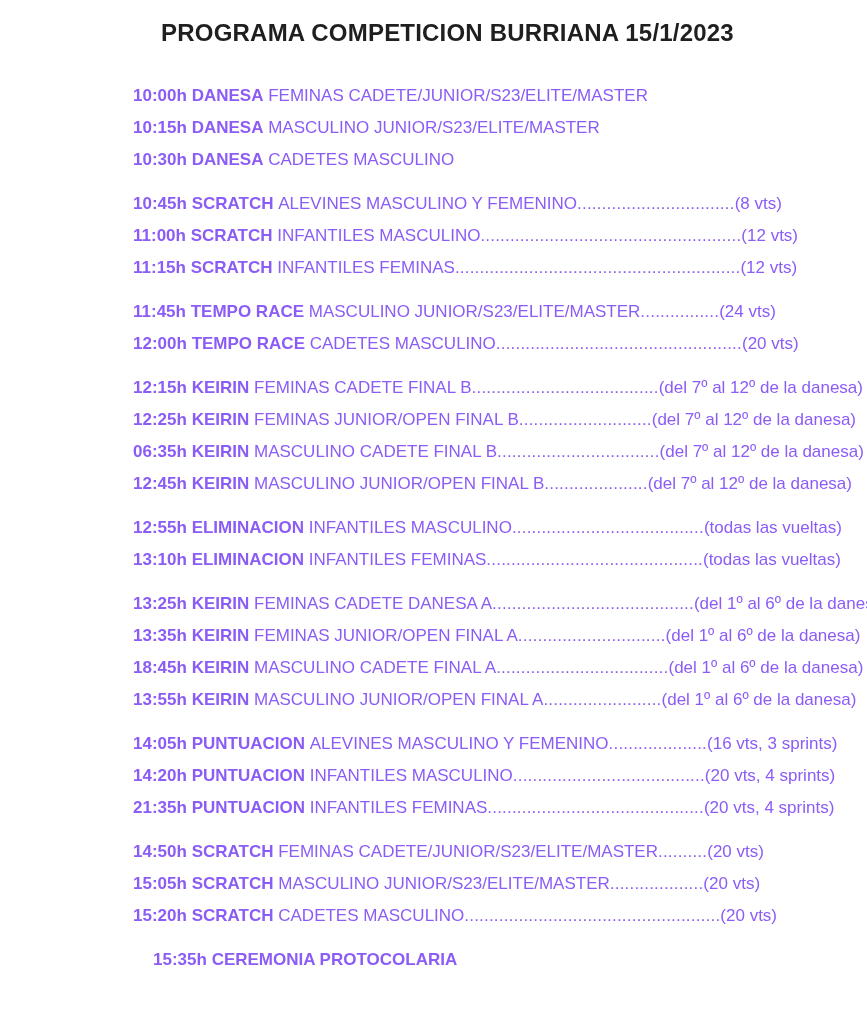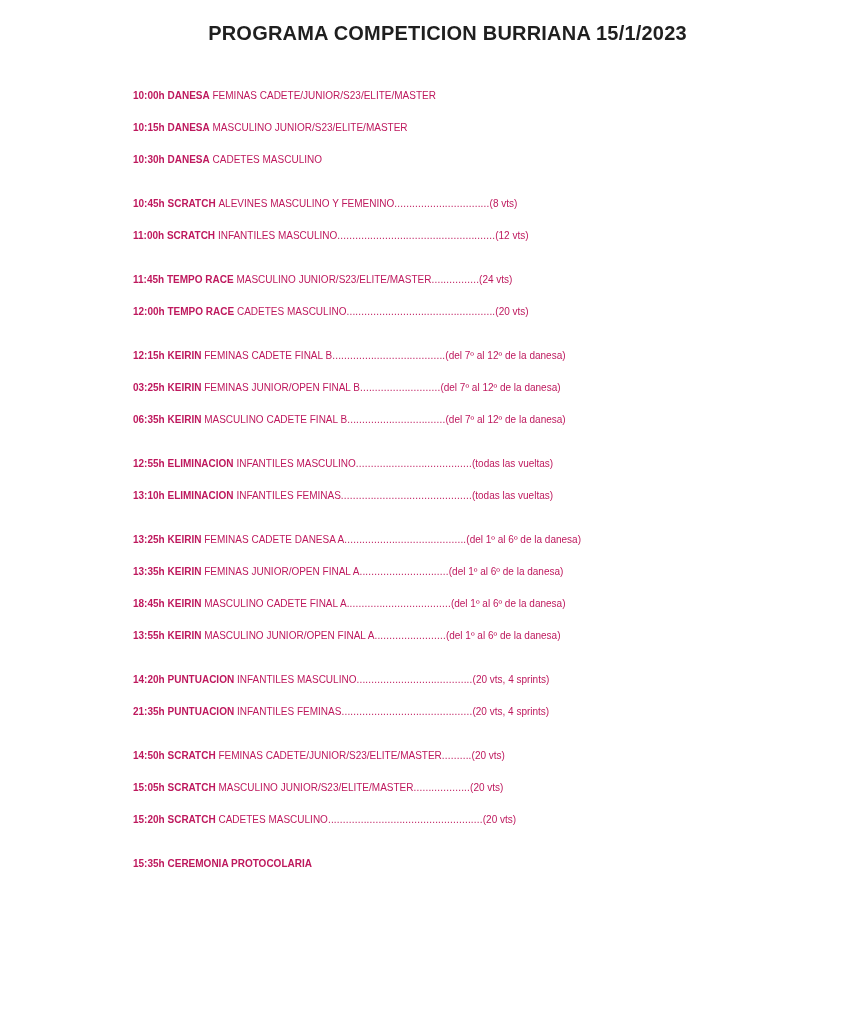--- a/index.html
+++ b/index.html
@@ -13,78 +13,81 @@
     position: relative;
     width: 867px;
     height: 1024px;
     background: #ffffff;
     overflow: hidden;
   }
   .doc-title {
     margin: 0;
     padding: 20px 0 0 28px;
     text-align: center;
-    font-size: 20px;
+    font-size: 24px;
     font-weight: 700;
     letter-spacing: 0.2px;
     color: #1f1f1f;
     line-height: 26px;
   }
   .schedule {
     padding: 34px 30px 0 133px;
   }
   .block {
     margin: 0 0 12px 0;
   }
-  .block:last-child { margin-bottom: 0; }
+  .block:last-child { margin-bottom: 0; margin-left: 20px; }
   .row {
     line-height: 32px;
-    font-size: 10px;
+    font-size: 17px;
     white-space: nowrap;
-    color: #be185d;
+    color: #8b5cf6;
   }
   .row .b { font-weight: 700; }
   .row .sp { margin-left: 0.28em; }
   .row .dots { letter-spacing: 0.2px; }
 </style>
 </head>
 <body>
 
 <div class="page">
   <h1 class="doc-title">PROGRAMA COMPETICION BURRIANA 15/1/2023</h1>
   <div class="schedule" id="schedule">
       <div class="block">
         <div class="row"><span class="b">10:00h</span><span class="b sp">DANESA</span><span class="sp">FEMINAS CADETE/JUNIOR/S23/ELITE/MASTER</span><span class="dots"></span><span></span></div>
         <div class="row"><span class="b">10:15h</span><span class="b sp">DANESA</span><span class="sp">MASCULINO JUNIOR/S23/ELITE/MASTER</span><span class="dots"></span><span></span></div>
         <div class="row"><span class="b">10:30h</span><span class="b sp">DANESA</span><span class="sp">CADETES MASCULINO</span><span class="dots"></span><span></span></div>
       </div>
       <div class="block">
         <div class="row"><span class="b">10:45h</span><span class="b sp">SCRATCH</span><span class="sp">ALEVINES MASCULINO Y FEMENINO</span><span class="dots">................................</span><span>(8 vts)</span></div>
         <div class="row"><span class="b">11:00h</span><span class="b sp">SCRATCH</span><span class="sp">INFANTILES MASCULINO</span><span class="dots">.....................................................</span><span>(12 vts)</span></div>
+        <div class="row"><span class="b">11:15h</span><span class="b sp">SCRATCH</span><span class="sp">INFANTILES FEMINAS</span><span class="dots">..........................................................</span><span>(12 vts)</span></div>
       </div>
       <div class="block">
         <div class="row"><span class="b">11:45h</span><span class="b sp">TEMPO RACE</span><span class="sp">MASCULINO JUNIOR/S23/ELITE/MASTER</span><span class="dots">................</span><span>(24 vts)</span></div>
         <div class="row"><span class="b">12:00h</span><span class="b sp">TEMPO RACE</span><span class="sp">CADETES MASCULINO</span><span class="dots">..................................................</span><span>(20 vts)</span></div>
       </div>
       <div class="block">
         <div class="row"><span class="b">12:15h</span><span class="b sp">KEIRIN</span><span class="sp">FEMINAS CADETE FINAL B</span><span class="dots">......................................</span><span>(del 7º al 12º de la danesa)</span></div>
-        <div class="row"><span class="b">03:25h</span><span class="b sp">KEIRIN</span><span class="sp">FEMINAS JUNIOR/OPEN FINAL B</span><span class="dots">...........................</span><span>(del 7º al 12º de la danesa)</span></div>
+        <div class="row"><span class="b">12:25h</span><span class="b sp">KEIRIN</span><span class="sp">FEMINAS JUNIOR/OPEN FINAL B</span><span class="dots">...........................</span><span>(del 7º al 12º de la danesa)</span></div>
         <div class="row"><span class="b">06:35h</span><span class="b sp">KEIRIN</span><span class="sp">MASCULINO CADETE FINAL B</span><span class="dots">.................................</span><span>(del 7º al 12º de la danesa)</span></div>
+        <div class="row"><span class="b">12:45h</span><span class="b sp">KEIRIN</span><span class="sp">MASCULINO JUNIOR/OPEN FINAL B</span><span class="dots">.....................</span><span>(del 7º al 12º de la danesa)</span></div>
       </div>
       <div class="block">
         <div class="row"><span class="b">12:55h</span><span class="b sp">ELIMINACION</span><span class="sp">INFANTILES MASCULINO</span><span class="dots">.......................................</span><span>(todas las vueltas)</span></div>
         <div class="row"><span class="b">13:10h</span><span class="b sp">ELIMINACION</span><span class="sp">INFANTILES FEMINAS</span><span class="dots">............................................</span><span>(todas las vueltas)</span></div>
       </div>
       <div class="block">
         <div class="row"><span class="b">13:25h</span><span class="b sp">KEIRIN</span><span class="sp">FEMINAS CADETE DANESA A</span><span class="dots">.........................................</span><span>(del 1º al 6º de la danesa)</span></div>
         <div class="row"><span class="b">13:35h</span><span class="b sp">KEIRIN</span><span class="sp">FEMINAS JUNIOR/OPEN FINAL A</span><span class="dots">..............................</span><span>(del 1º al 6º de la danesa)</span></div>
         <div class="row"><span class="b">18:45h</span><span class="b sp">KEIRIN</span><span class="sp">MASCULINO CADETE FINAL A</span><span class="dots">...................................</span><span>(del 1º al 6º de la danesa)</span></div>
         <div class="row"><span class="b">13:55h</span><span class="b sp">KEIRIN</span><span class="sp">MASCULINO JUNIOR/OPEN FINAL A</span><span class="dots">........................</span><span>(del 1º al 6º de la danesa)</span></div>
       </div>
       <div class="block">
+        <div class="row"><span class="b">14:05h</span><span class="b sp">PUNTUACION</span><span class="sp">ALEVINES MASCULINO Y FEMENINO</span><span class="dots">....................</span><span>(16 vts, 3 sprints)</span></div>
         <div class="row"><span class="b">14:20h</span><span class="b sp">PUNTUACION</span><span class="sp">INFANTILES MASCULINO</span><span class="dots">.......................................</span><span>(20 vts, 4 sprints)</span></div>
         <div class="row"><span class="b">21:35h</span><span class="b sp">PUNTUACION</span><span class="sp">INFANTILES FEMINAS</span><span class="dots">............................................</span><span>(20 vts, 4 sprints)</span></div>
       </div>
       <div class="block">
         <div class="row"><span class="b">14:50h</span><span class="b sp">SCRATCH</span><span class="sp">FEMINAS CADETE/JUNIOR/S23/ELITE/MASTER</span><span class="dots">..........</span><span>(20 vts)</span></div>
         <div class="row"><span class="b">15:05h</span><span class="b sp">SCRATCH</span><span class="sp">MASCULINO JUNIOR/S23/ELITE/MASTER</span><span class="dots">...................</span><span>(20 vts)</span></div>
         <div class="row"><span class="b">15:20h</span><span class="b sp">SCRATCH</span><span class="sp">CADETES MASCULINO</span><span class="dots">....................................................</span><span>(20 vts)</span></div>
       </div>
       <div class="block">
         <div class="row"><span class="b">15:35h</span><span class="b sp">CEREMONIA PROTOCOLARIA</span><span class="sp"></span><span class="dots"></span><span></span></div>

